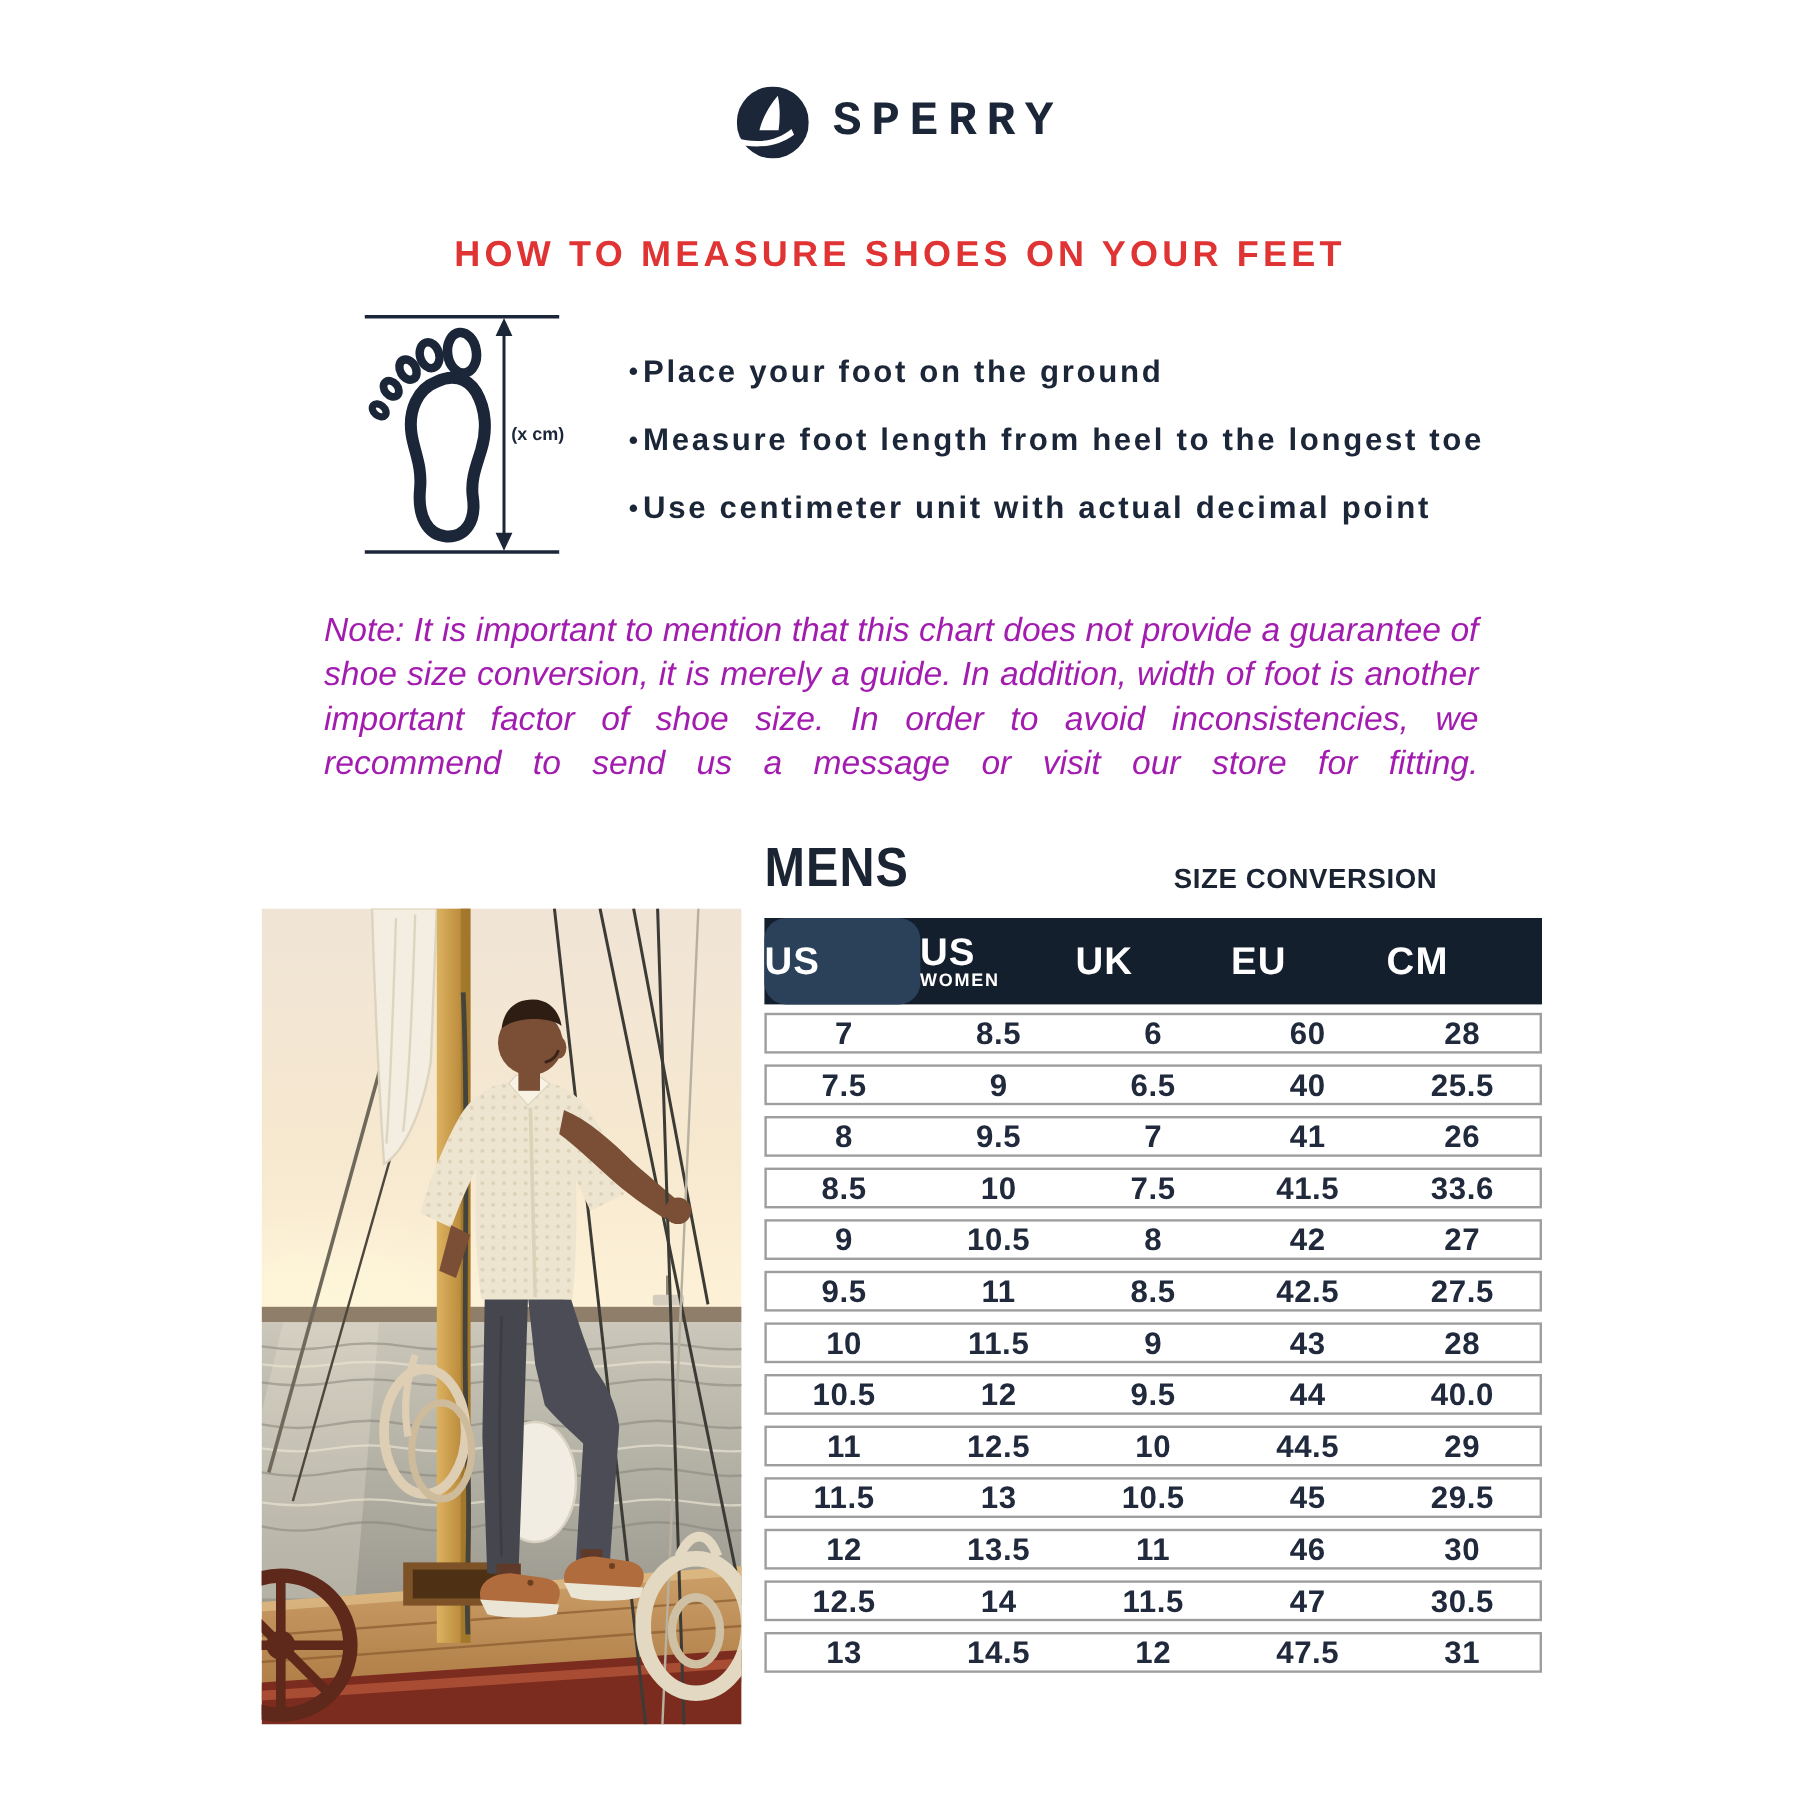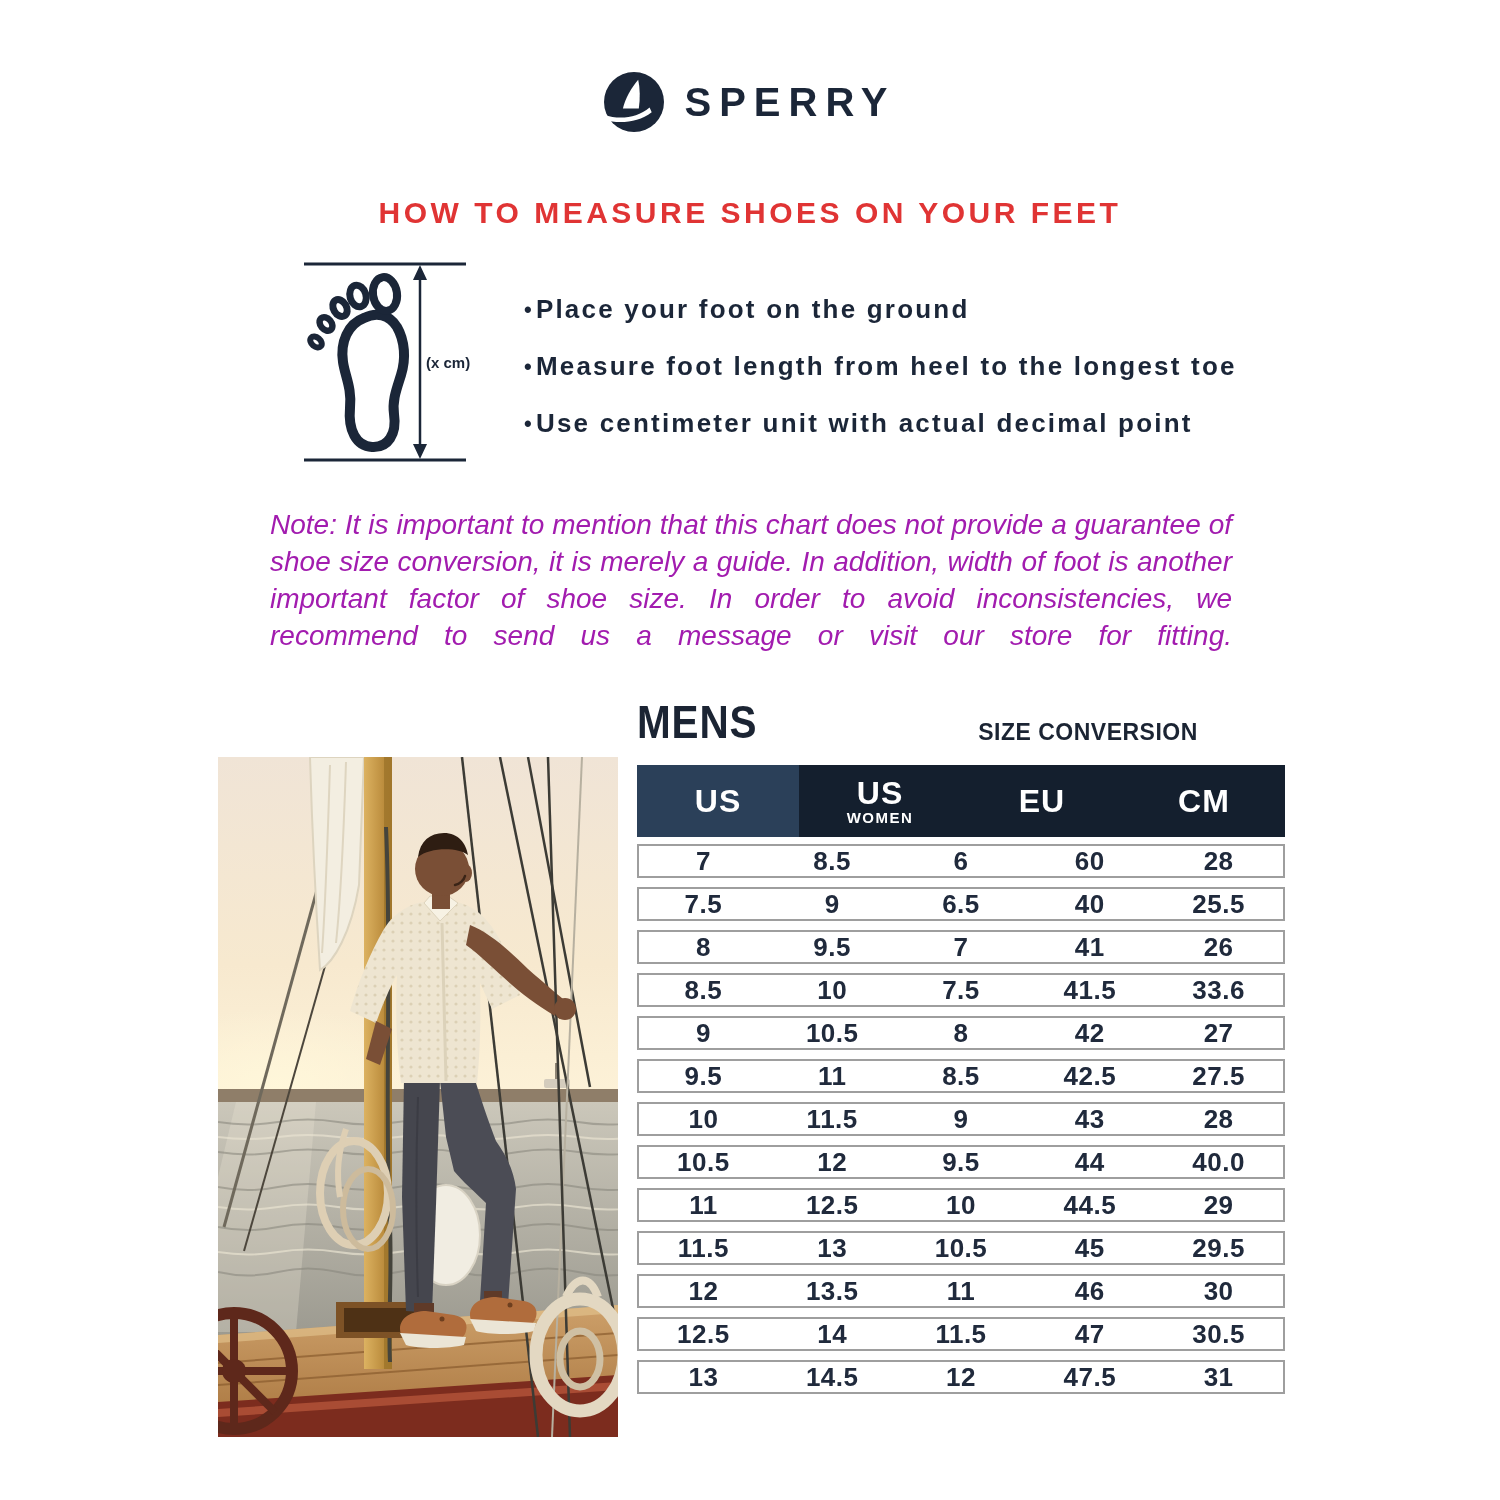--- a/index.html
+++ b/index.html
@@ -1,21 +1,21 @@
 <!DOCTYPE html>
 <html><head>
 <meta charset="utf-8">
 <style>
   * { margin:0; padding:0; box-sizing:border-box; }
   html,body { background:#ffffff; }
   body { width:1500px; height:1500px; font-family:"Liberation Sans", sans-serif; position:relative; overflow:hidden; }
   .page { position:absolute; inset:0; background:#fff; }
 
   
-  .brand { position:absolute; top:72px; left:0; width:100%; display:flex; justify-content:center; align-items:center; gap:20px; }
+  .brand { position:absolute; top:72px; left:0; width:100%; display:flex; justify-content:center; align-items:center; gap:20px;font-family:Liberation Mono, monospace; }
   .brand svg { display:block; }
   .brand-name { font-size:40px; font-weight:bold; letter-spacing:8px; color:#1b2638; }
 
   
   .title { position:absolute; top:196px; left:0; width:100%; text-align:center;
            font-size:30px; font-weight:bold; letter-spacing:3.5px; color:#e03434; }
 
   
   .measure { position:absolute; top:258px; left:298px; display:flex; }
   .foot-diagram { position:relative; width:180px; height:208px; flex:0 0 auto; }
@@ -33,21 +33,21 @@
   .photo { position:absolute; top:62px; left:0; width:400px; height:680px; }
   .right { position:absolute; top:0; left:419px; width:648px; }
 
   .mens-row { position:relative; height:66px; }
   .mens { display:inline-block; font-size:46px; font-weight:bold; letter-spacing:1px; color:#1b2433;
           transform:scaleX(0.88); transform-origin:left top; }
   .size-conv { position:absolute; left:286px; top:24px; width:330px; text-align:center;
                font-size:23px; font-weight:bold; letter-spacing:0.5px; color:#1b2433; }
 
   .thead { display:flex; height:72px; background:#141f2e; margin-top:4px; }
-  .th { flex:1 1 0; display:flex; flex-direction:column; justify-content:center; align-items:center; color:#fff; }
+  .th { flex:1 1 0; display:flex; flex-direction:column; justify-content:center; color:#fff;border-radius:18px; }
   .th.us-col { background:#2b4059; }
   .th .h-main { font-size:32px; font-weight:bold; letter-spacing:1px; line-height:34px; }
   .th .h-sub { font-size:15px; font-weight:bold; letter-spacing:1.5px; line-height:16px; }
 
   .tbody { margin-top:0; }
   .tr { display:flex; height:34px; margin-top:9px; border:2px solid #9e9e9e; background:#fff; }
   .tr:first-child { margin-top:7px; }
   .td { flex:1 1 0; display:flex; align-items:center; justify-content:center;
         font-size:26px; font-weight:bold; color:#202a3c; letter-spacing:0.5px; }
 </style>
@@ -233,20 +233,23 @@
       </div>
       <div class="thead" id="thead">
           <div class="th us-col">
             <span class="h-main">US</span>
           </div>
           <div class="th">
             <span class="h-main">US</span>
             <span class="h-sub">WOMEN</span>
           </div>
           <div class="th">
+            <span class="h-main">UK</span>
+          </div>
+          <div class="th">
             <span class="h-main">EU</span>
           </div>
           <div class="th">
             <span class="h-main">CM</span>
           </div>
         </div>
       <div class="tbody" id="tbody">
           <div class="tr">
             <div class="td">7</div>
             <div class="td">8.5</div>

